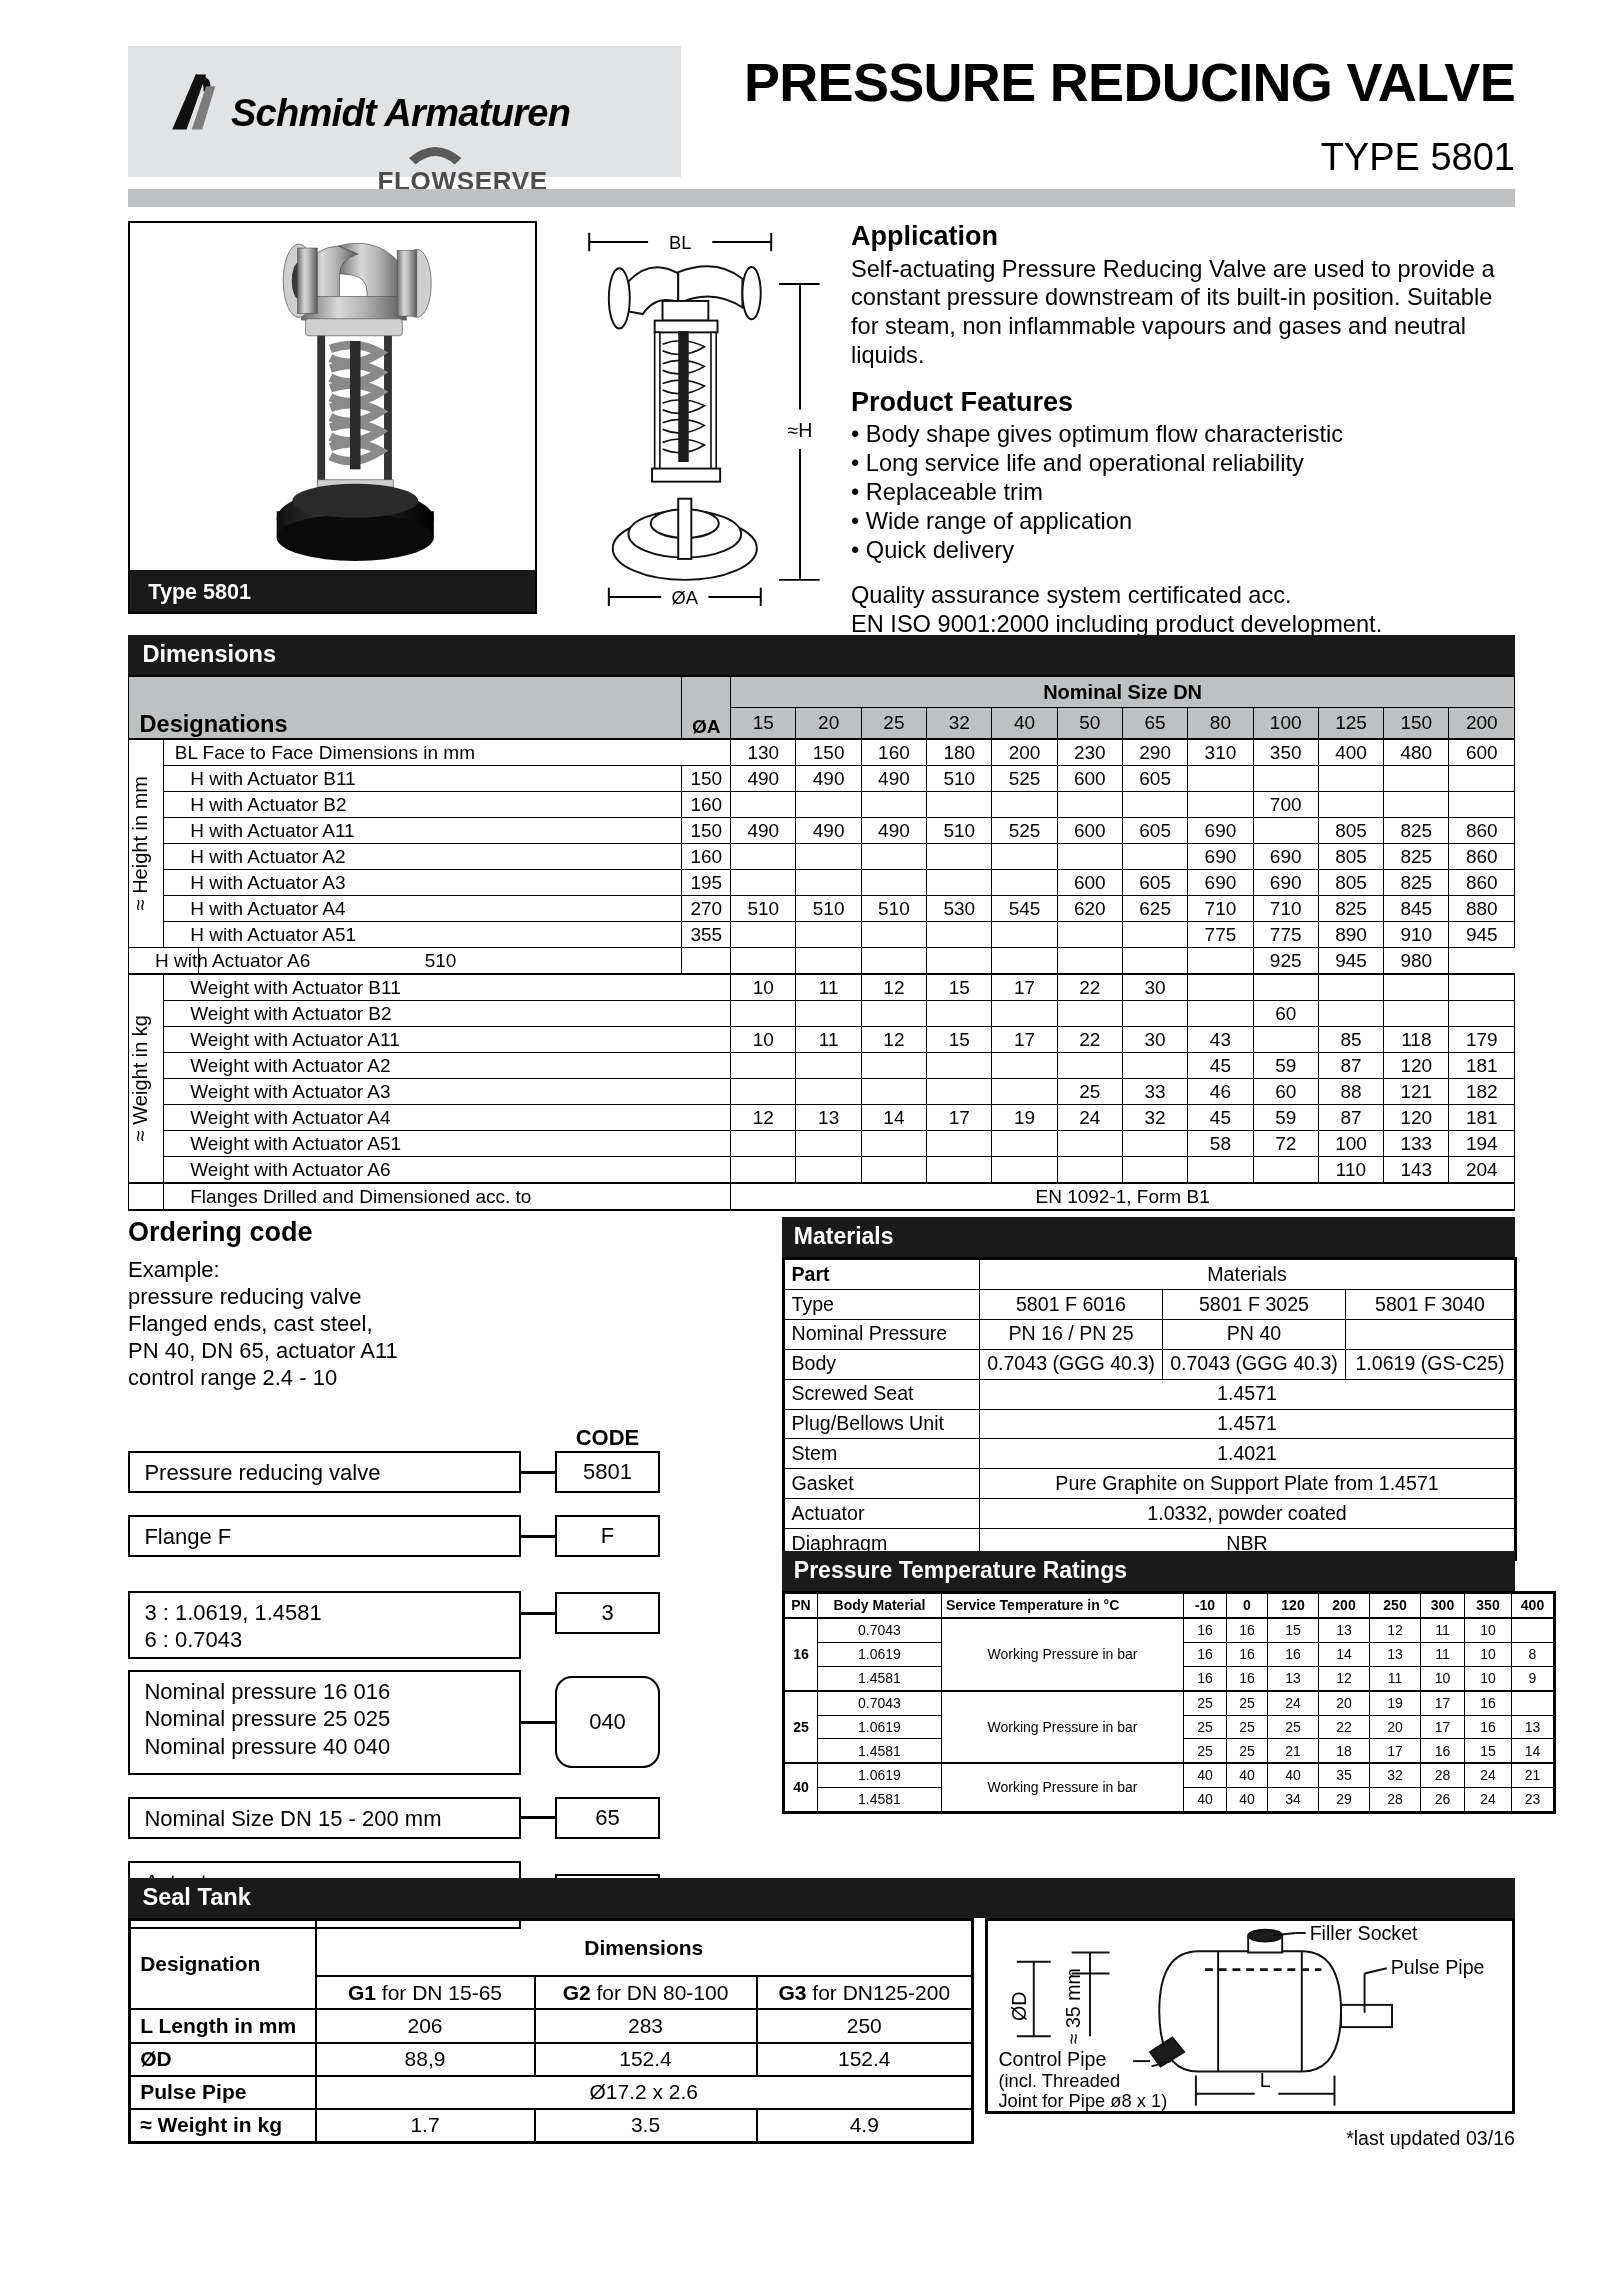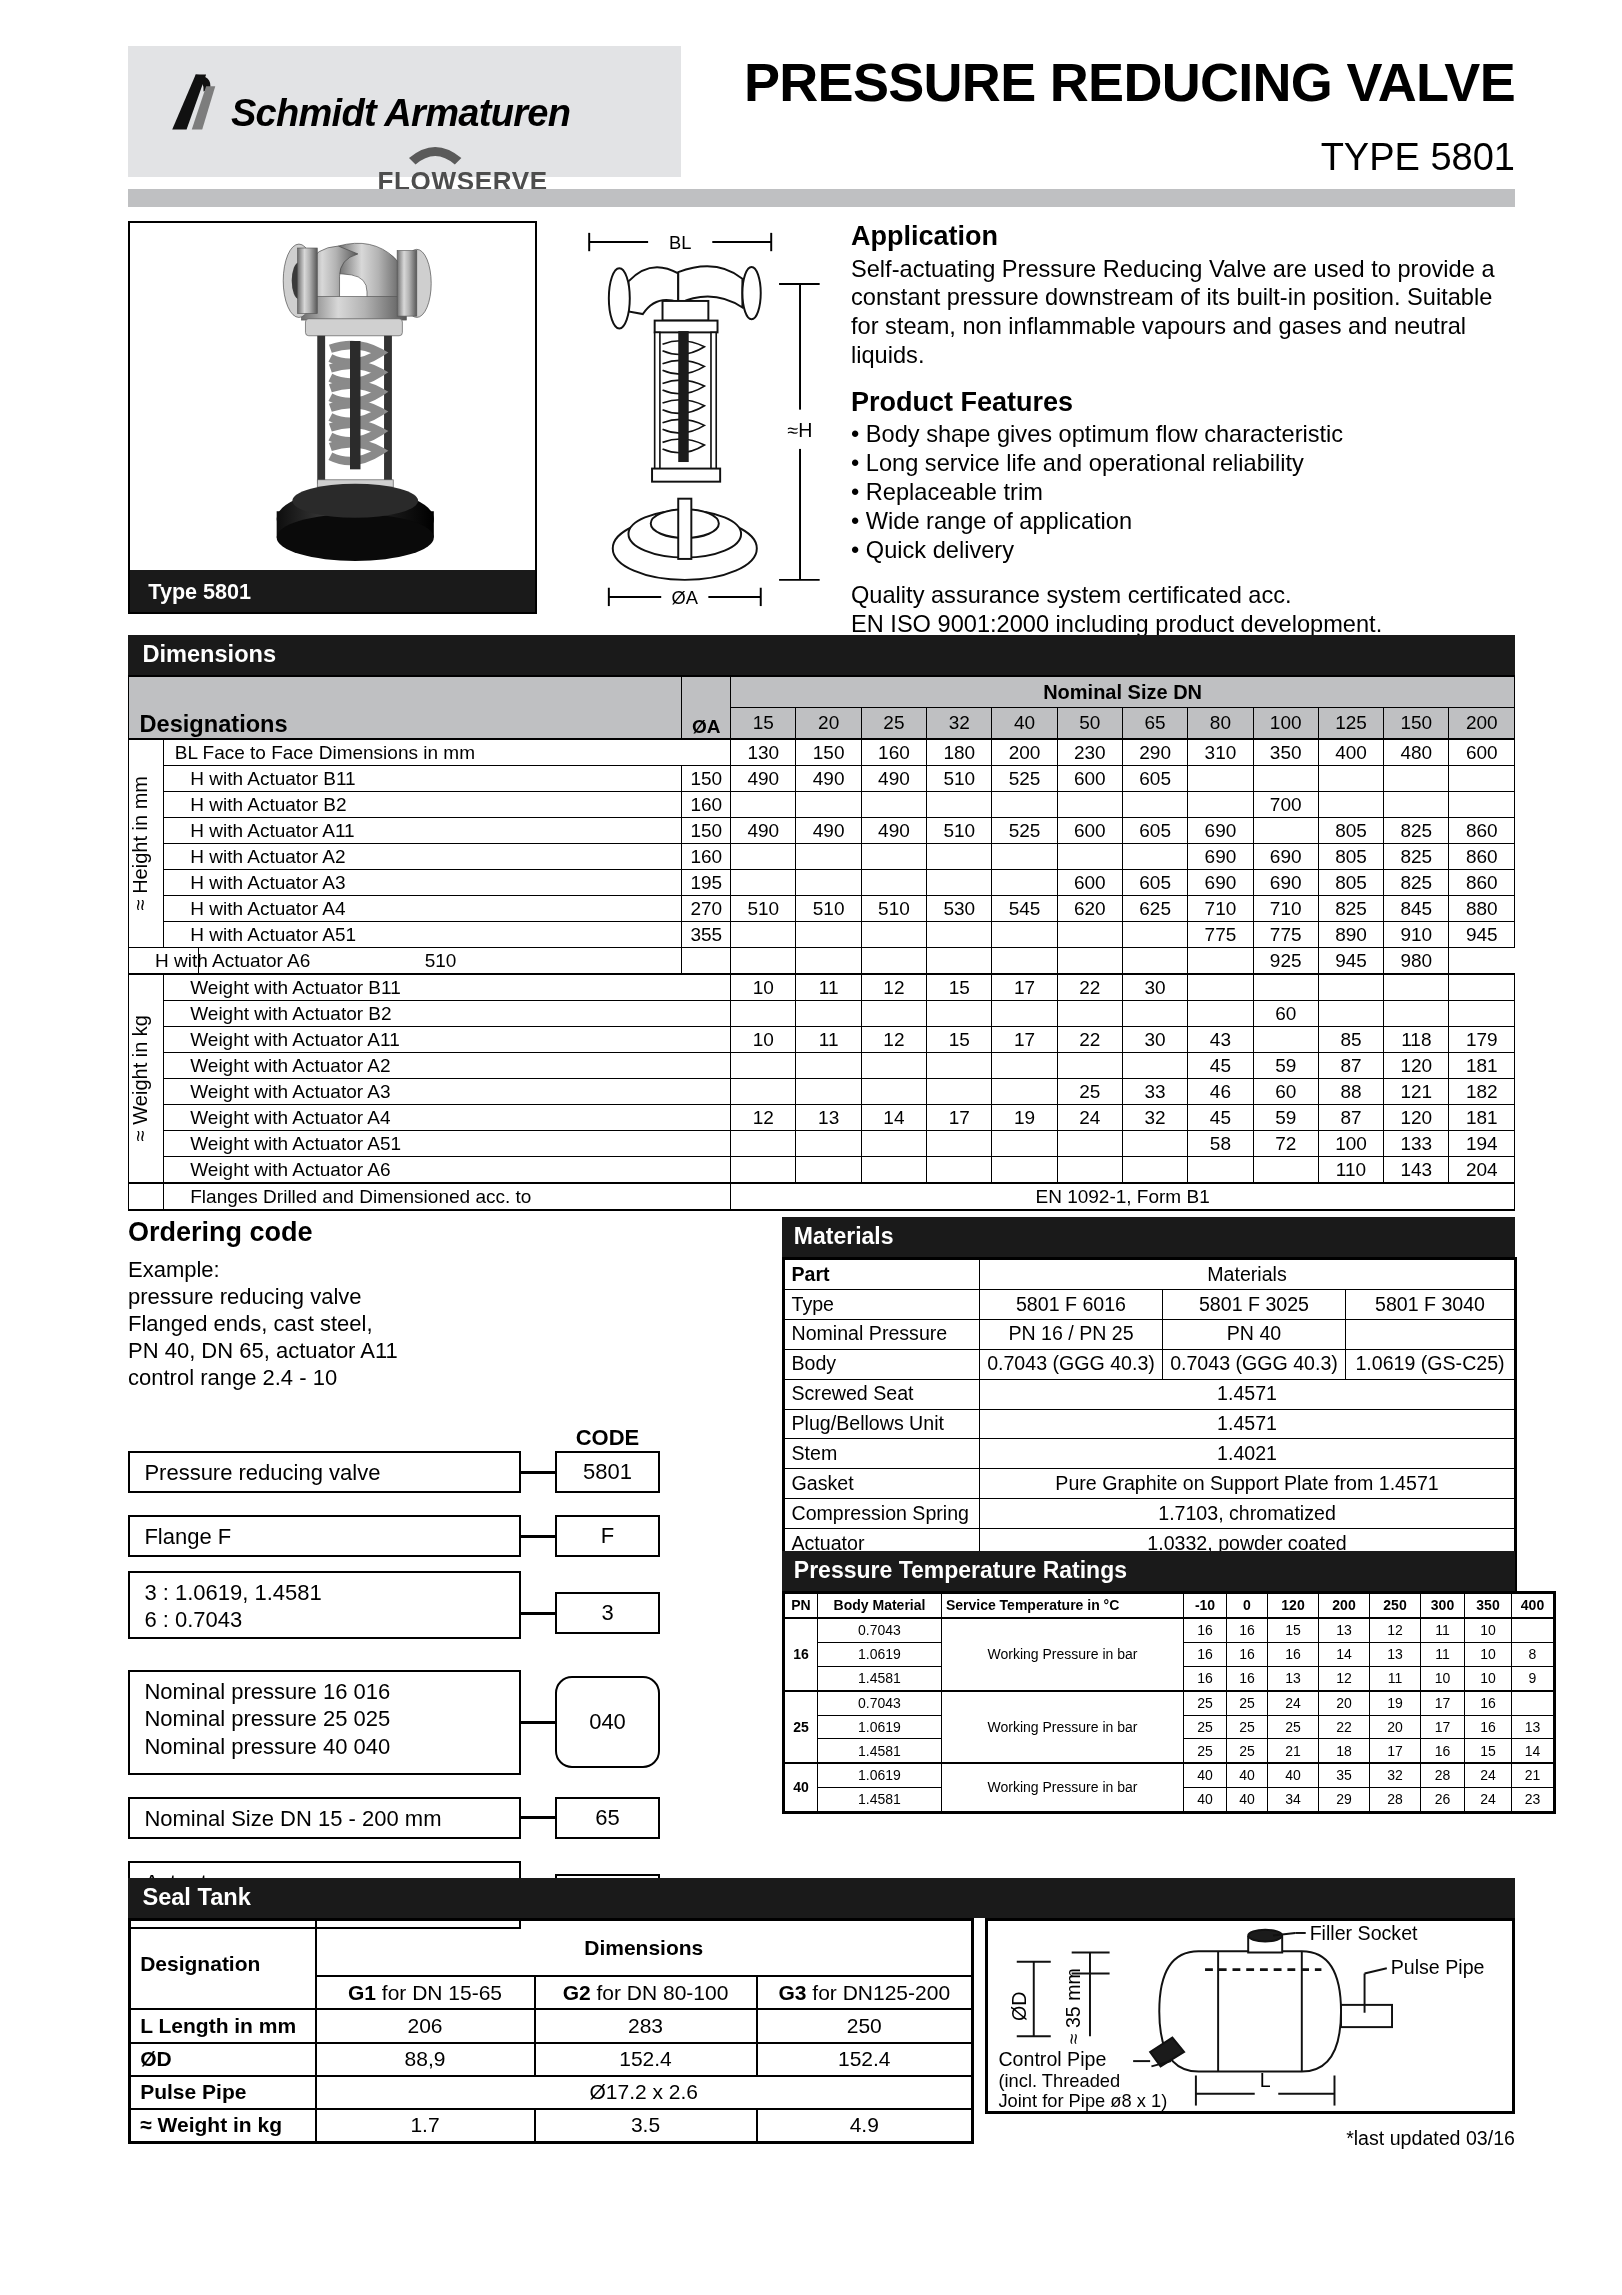--- a/index.html
+++ b/index.html
@@ -572,21 +572,21 @@
           <div class="ocbox" style="top:0px;height:42px;">
             <div>Pressure reducing valve</div>
           </div>
           <div class="ocline" style="left:393px;top:19.6px;width:113px;"></div>
           <div class="occode" style="left:427px;top:0px;width:105px;height:42px;">5801</div>
           <div class="ocbox" style="top:64px;height:42px;">
             <div>Flange F</div>
           </div>
           <div class="ocline" style="left:393px;top:84px;width:113px;"></div>
           <div class="occode" style="left:427px;top:64px;width:105px;height:42px;">F</div>
-          <div class="ocbox" style="top:120px;height:68px;">
+          <div class="ocbox" style="top:140px;height:68px;">
             <div>3 : 1.0619, 1.4581</div>
             <div>6 : 0.7043</div>
           </div>
           <div class="ocline" style="left:393px;top:161px;width:113px;"></div>
           <div class="occode" style="left:427px;top:141px;width:105px;height:42px;">3</div>
           <div class="ocbox" style="top:219px;height:105px;">
             <div>Nominal pressure 16 016</div>
             <div>Nominal pressure 25 025</div>
             <div>Nominal pressure 40 040</div>
           </div>
@@ -646,24 +646,20 @@
               <td class="l">Plug/Bellows Unit</td>
               <td colspan="3">1.4571</td>
             </tr>
             <tr>
               <td class="l">Stem</td>
               <td colspan="3">1.4021</td>
             </tr>
             <tr>
               <td class="l">Gasket</td>
               <td colspan="3">Pure Graphite on Support Plate from 1.4571</td>
-            </tr>
-            <tr>
-              <td class="l">Compression Spring</td>
-              <td colspan="3">1.7103, chromatized</td>
             </tr>
             <tr>
               <td class="l">Actuator</td>
               <td colspan="3">1.0332, powder coated</td>
             </tr>
             <tr>
               <td class="l">Diaphragm</td>
               <td colspan="3">NBR</td>
             </tr>
           </tbody>

